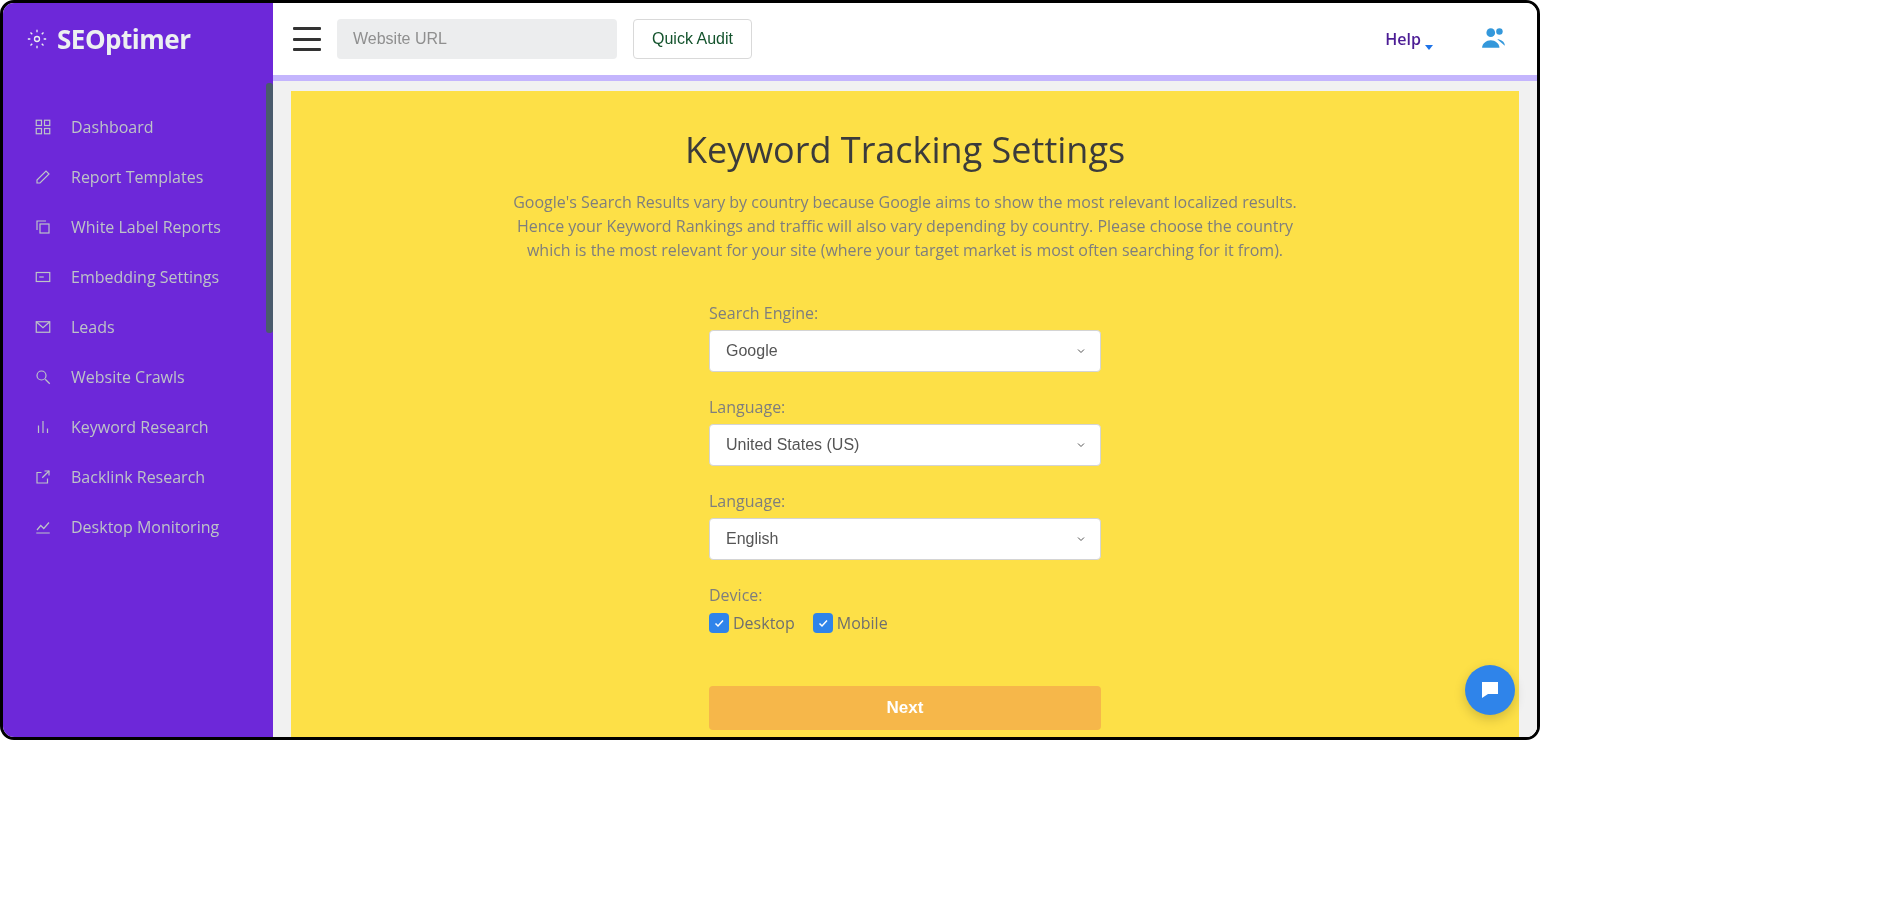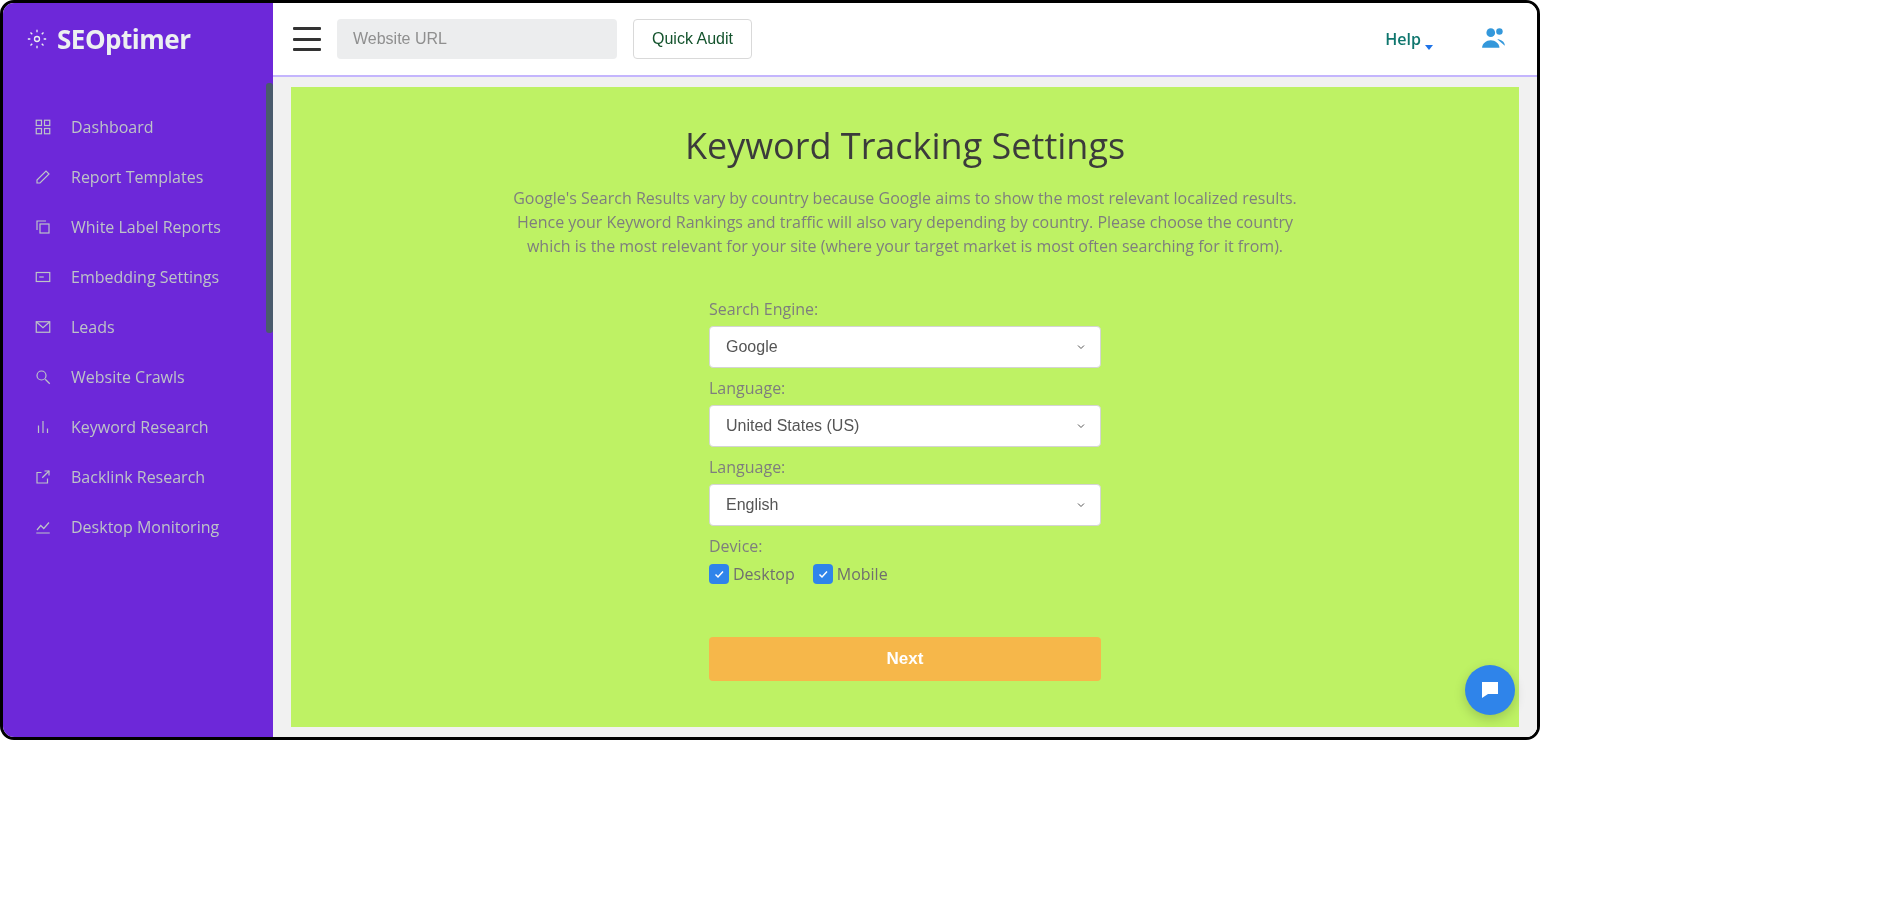--- a/index.html
+++ b/index.html
@@ -74,21 +74,21 @@
     flex: 1;
     display: flex;
     flex-direction: column;
     background: #fff;
     min-width: 0;
   }
   .topbar {
     display: flex;
     align-items: center;
     padding: 16px 28px 16px 20px;
-    border-bottom: 2px solid #c4b5fd;
+    border-bottom: 6px solid #c4b5fd;
     gap: 16px;
   }
   .burger {
     width: 28px; height: 24px; cursor: pointer;
     display: flex; flex-direction: column; justify-content: space-between;
   }
   .burger span { height: 3px; background: #333; border-radius: 1px; }
   .url-input {
     width: 280px;
     height: 40px;
@@ -105,21 +105,21 @@
     padding: 0 18px;
     background: #fff;
     border: 1px solid #d9d9d9;
     border-radius: 4px;
     font-size: 16px;
     color: #14532d;
     cursor: pointer;
   }
   .spacer { flex: 1; }
   .help-link {
-    color: #0f766e;
+    color: #4c1d95;
     font-size: 16px;
     font-weight: 600;
     cursor: pointer;
     display: flex;
     align-items: flex-end;
     gap: 4px;
     margin-right: 30px;
   }
   .caret-down {
     width: 0; height: 0;
@@ -129,21 +129,21 @@
   }
   .users-icon svg { fill: #3498db; }
 
   .content {
     flex: 1;
     background: #f1f1f1;
     padding: 10px 18px;
     overflow: auto;
   }
   .card {
-    background: #bef264;
+    background: #fde047;
     min-height: 640px;
     padding: 34px 40px 40px 40px;
   }
   .page-title {
     text-align: center;
     font-size: 36px;
     color: #3b3b3b;
     font-weight: 500;
     margin-bottom: 16px;
   }
@@ -160,21 +160,21 @@
     margin: 0 auto;
   }
   .form-label {
     display: block;
     color: #7e7e7e;
     font-size: 16px;
     margin-bottom: 6px;
   }
   .select-wrap {
     position: relative;
-    margin-bottom: 9px;
+    margin-bottom: 24px;
   }
   .select {
     width: 100%;
     height: 42px;
     border: 1px solid #d4d4d4;
     border-radius: 4px;
     background: #fff;
     padding: 0 36px 0 16px;
     font-size: 16px;
     color: #555;

